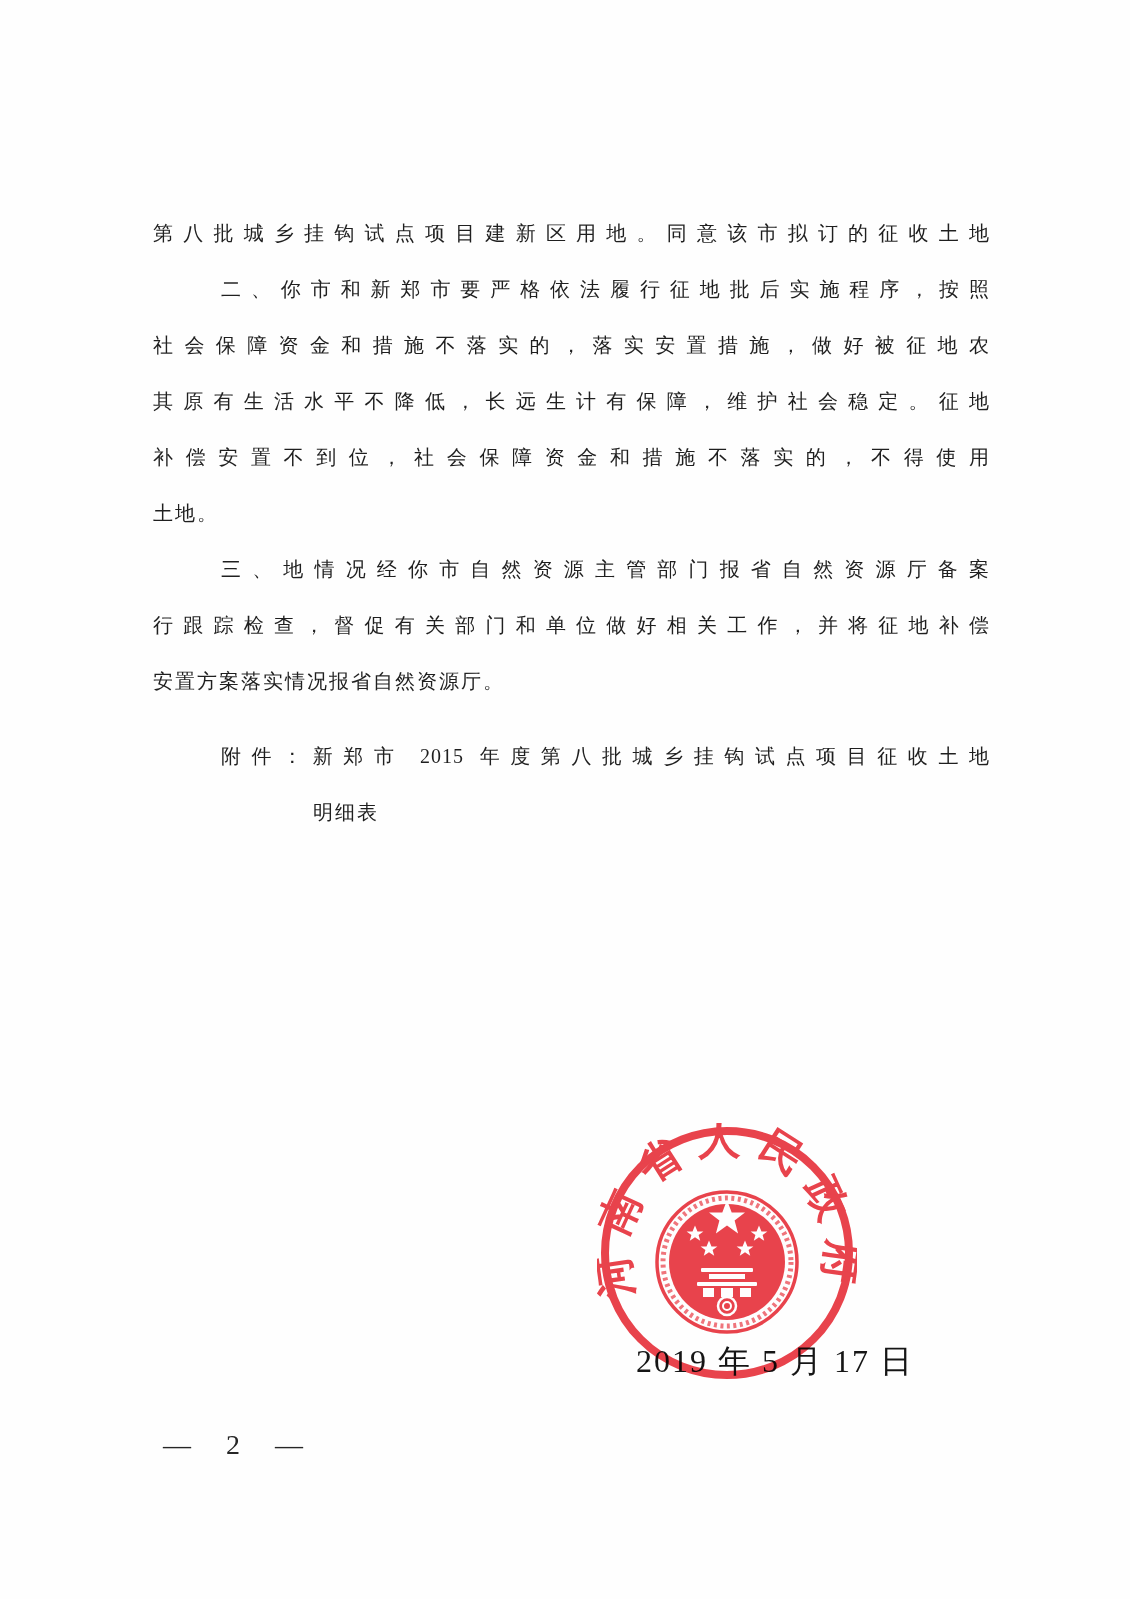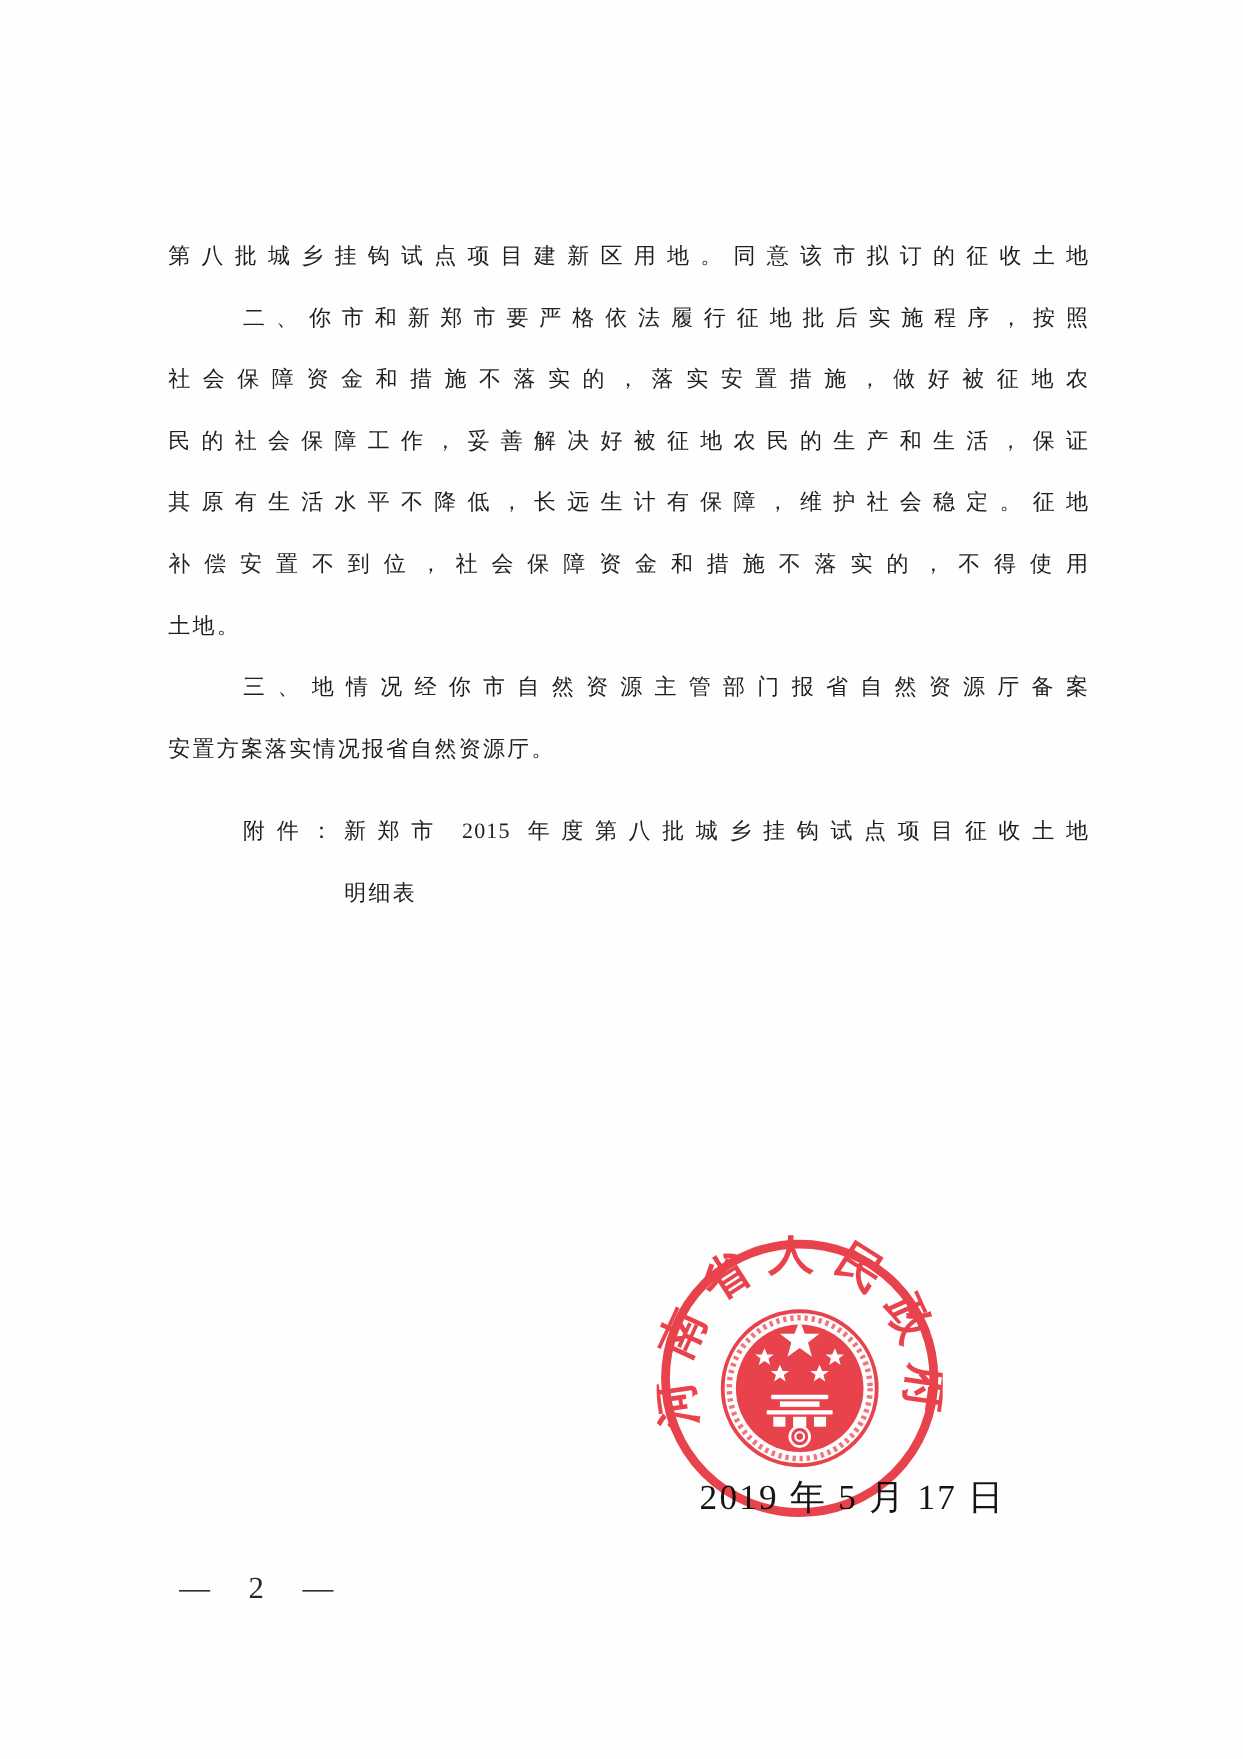--- a/index.html
+++ b/index.html
@@ -83,28 +83,28 @@
 
   <div class="doc-text">
 
     <div>
       <div class="ln">第八批城乡挂钩试点项目建新区用地。同意该市拟订的征收土地</div>
     </div>
 
     <div>
       <div class="ln ind">二、你市和新郑市要严格依法履行征地批后实施程序，按照</div>
       <div class="ln">社会保障资金和措施不落实的，落实安置措施，做好被征地农</div>
-      <div class="ln">民的社会保障工作，妥善解决好被征地农民的生产和生活，保证</div>
       <div class="ln">其原有生活水平不降低，长远生计有保障，维护社会稳定。征地</div>
       <div class="ln">补偿安置不到位，社会保障资金和措施不落实的，不得使用</div>
       <div class="ln end">土地。</div>
     </div>
 
     <div>
       <div class="ln ind">三、地情况经你市自然资源主管部门报省自然资源厅备案</div>
+      <div class="ln">行跟踪检查，督促有关部门和单位做好相关工作，并将征地补偿</div>
       <div class="ln end">安置方案落实情况报省自然资源厅。</div>
     </div>
 
 
     <div class="attachment">
       <div class="ln ind">附件：新郑市 2015 年度第八批城乡挂钩试点项目征收土地</div>
       <div class="ln end ln2">明细表</div>
     </div>
 
   </div>

